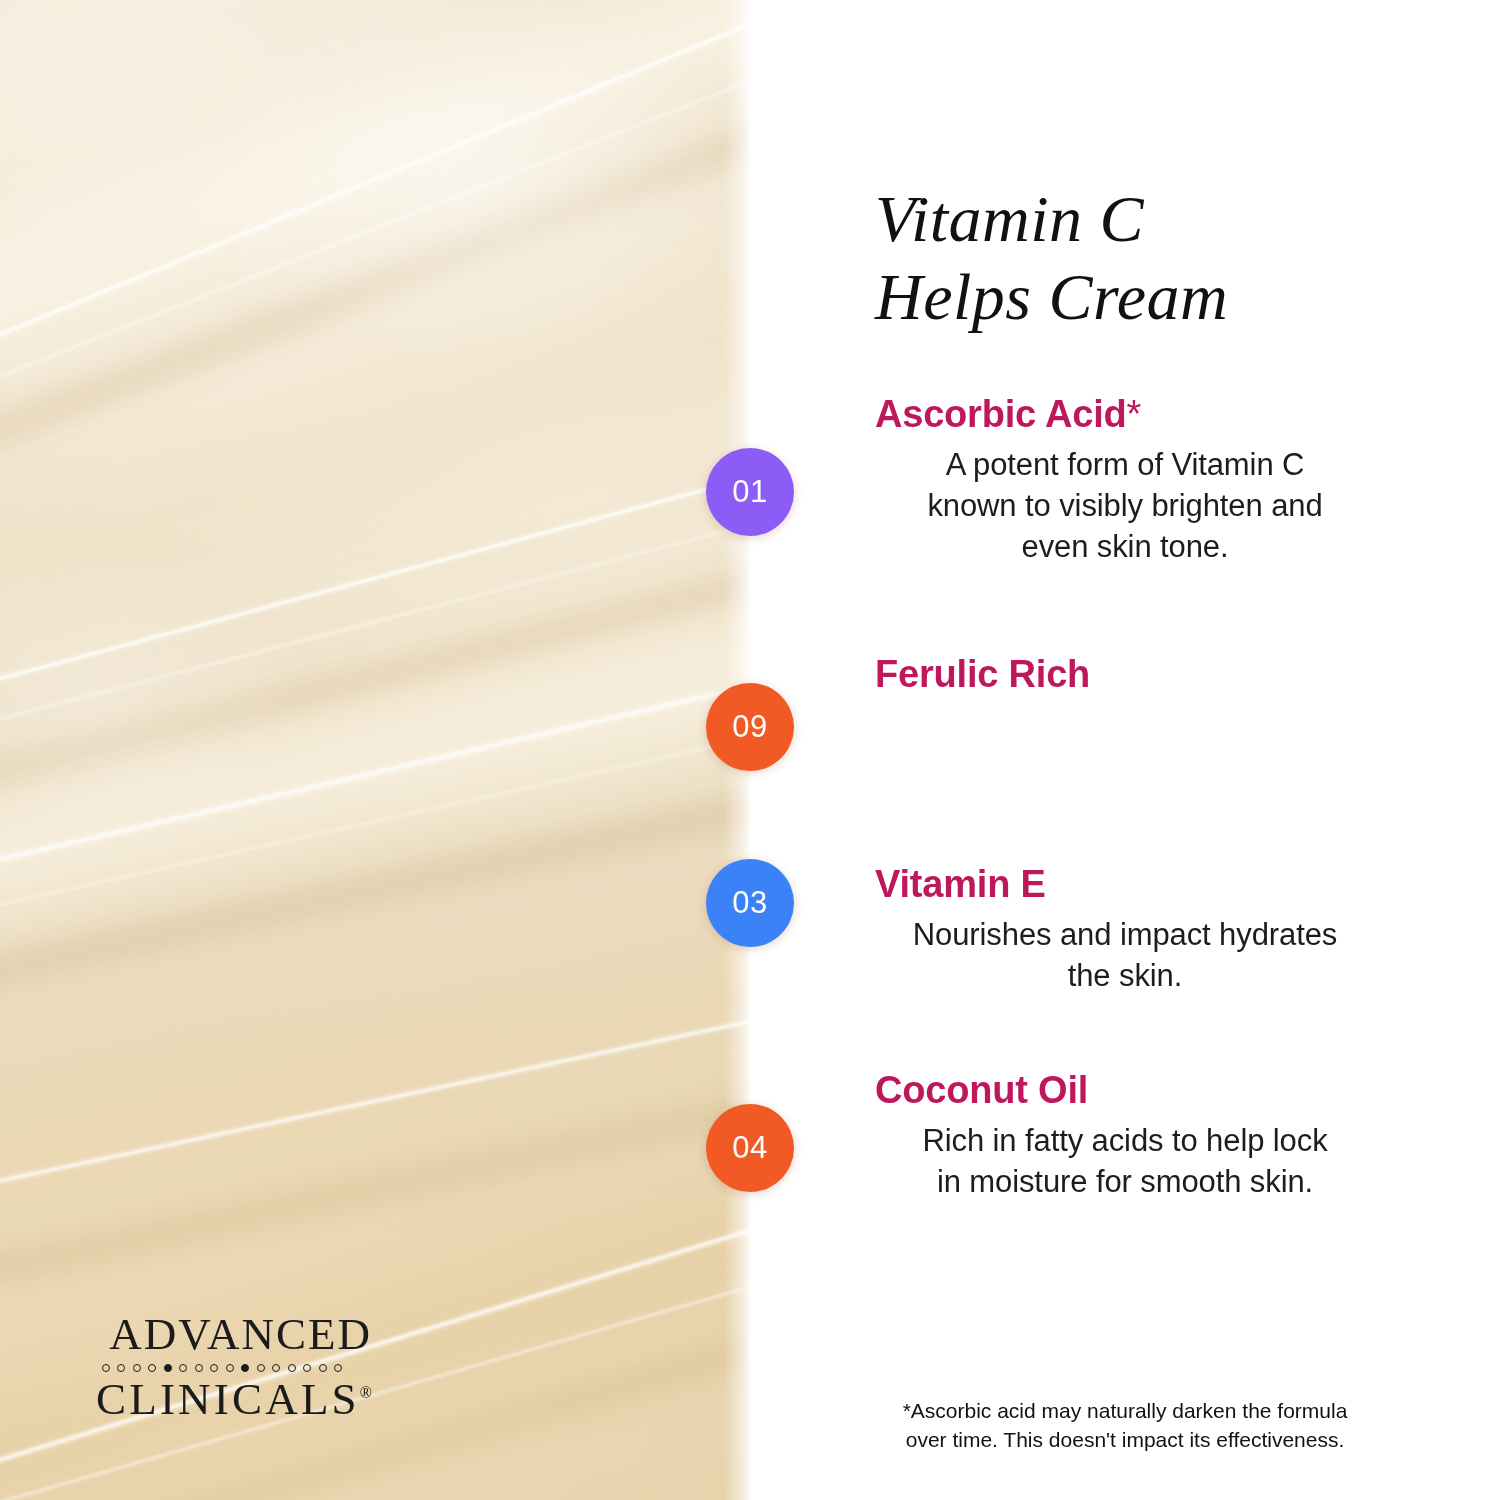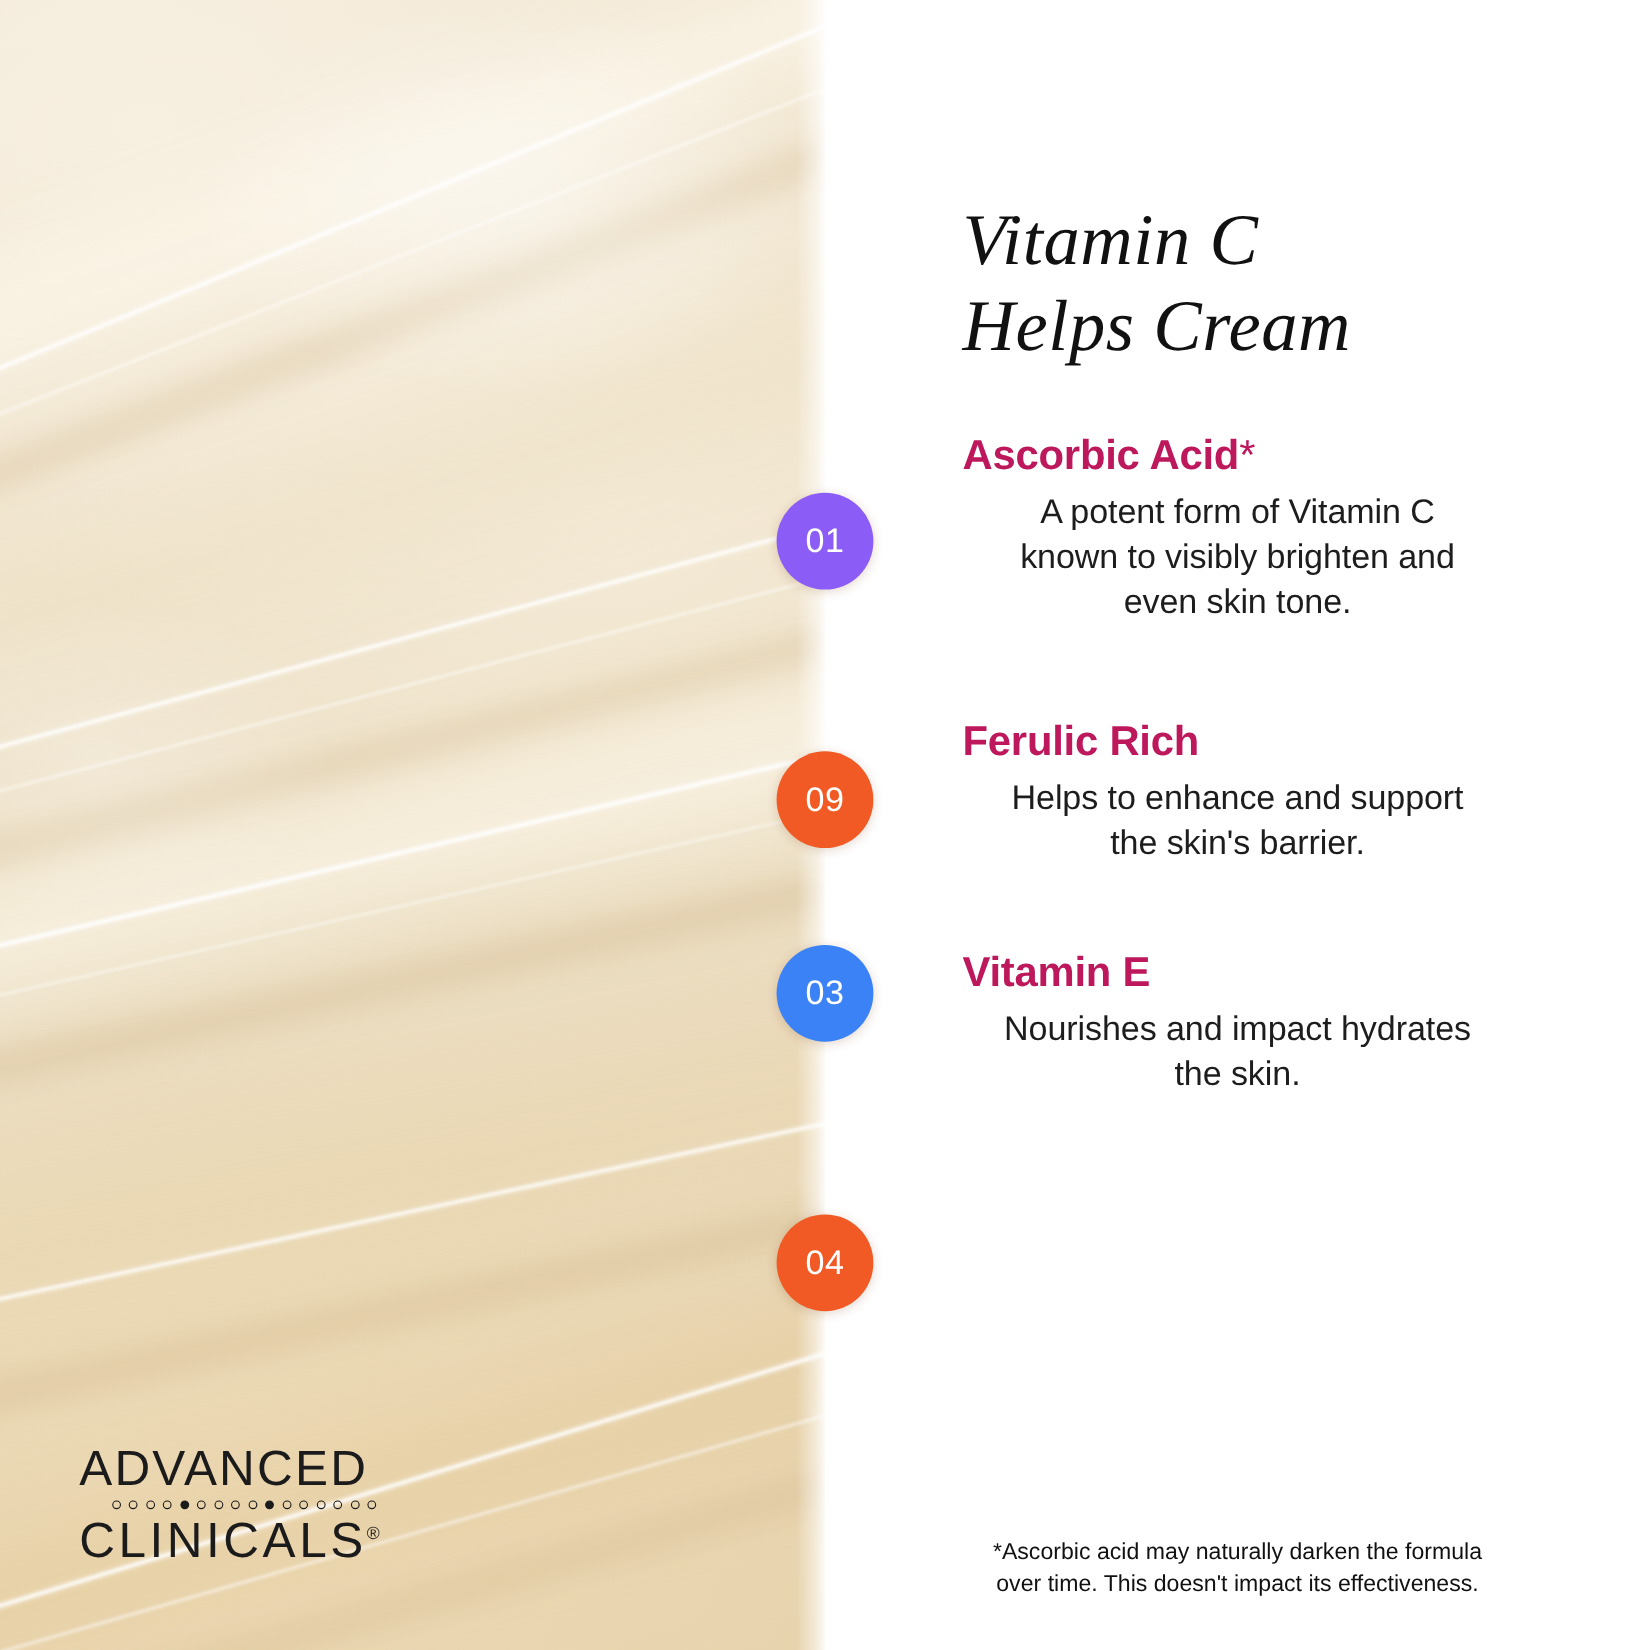--- a/index.html
+++ b/index.html
@@ -117,26 +117,26 @@
   
   #brand-logo {
     position: absolute;
     left: 72px;
     bottom: 78px;
     width: 300px;
     color: #1b1b1b;
     user-select: none;
   }
   .logo-word {
-    font-family: Liberation Sans, sans-serif;
+    font-family: Liberation Serif, serif;
     font-weight: 400;
     font-size: 45px;
     line-height: 1.0;
     letter-spacing: 2.0px;
-    text-align: left;
+    text-align: right;
     white-space: nowrap;
   }
   .logo-word-2 { letter-spacing: 3.2px; }
   .logo-reg {
     font-size: 16px;
     vertical-align: 16px;
     letter-spacing: 0;
   }
   .logo-dots {
     display: flex;
@@ -299,30 +299,33 @@
 
     <div class="ingredient" style="top:392px">
       <h3 class="ing-name"><span>Ascorbic Acid</span><span class="star">*</span></h3>
       <p class="ing-desc">A potent form of Vitamin C
 known to visibly brighten and
 even skin tone.</p>
     </div>
 
     <div class="ingredient" style="top:652px">
       <h3 class="ing-name"><span>Ferulic Rich</span><span class="star"></span></h3>
-      <p class="ing-desc">Helps to enhance and support
-the skin's barrier.</p>
     </div>
 
     <div class="ingredient" style="top:862px">
       <h3 class="ing-name"><span>Vitamin E</span><span class="star"></span></h3>
       <p class="ing-desc">Nourishes and impact hydrates
 the skin.</p>
     </div>
 
+    <div class="ingredient" style="top:1068px">
+      <h3 class="ing-name"><span>Coconut Oil</span><span class="star"></span></h3>
+      <p class="ing-desc">Rich in fatty acids to help lock
+in moisture for smooth skin.</p>
+    </div>
 
     <div id="footnote">*Ascorbic acid may naturally darken the formula
 over time. This doesn't impact its effectiveness.</div>
   </div>
 
   <div class="badge" style="left: 706px; top: 448px; background: #8b5cf6; color: rgb(255, 255, 255);">01</div>
   <div class="badge" style="left: 706px; top: 683px; background: rgb(241, 90, 36); color: rgb(255, 255, 255);">09</div>
   <div class="badge" style="left: 706px; top: 859px; background: #3b82f6; color: rgb(255, 255, 255);">03</div>
   <div class="badge" style="left: 706px; top: 1104px; background: rgb(241, 90, 36); color: rgb(255, 255, 255);">04</div>
 

